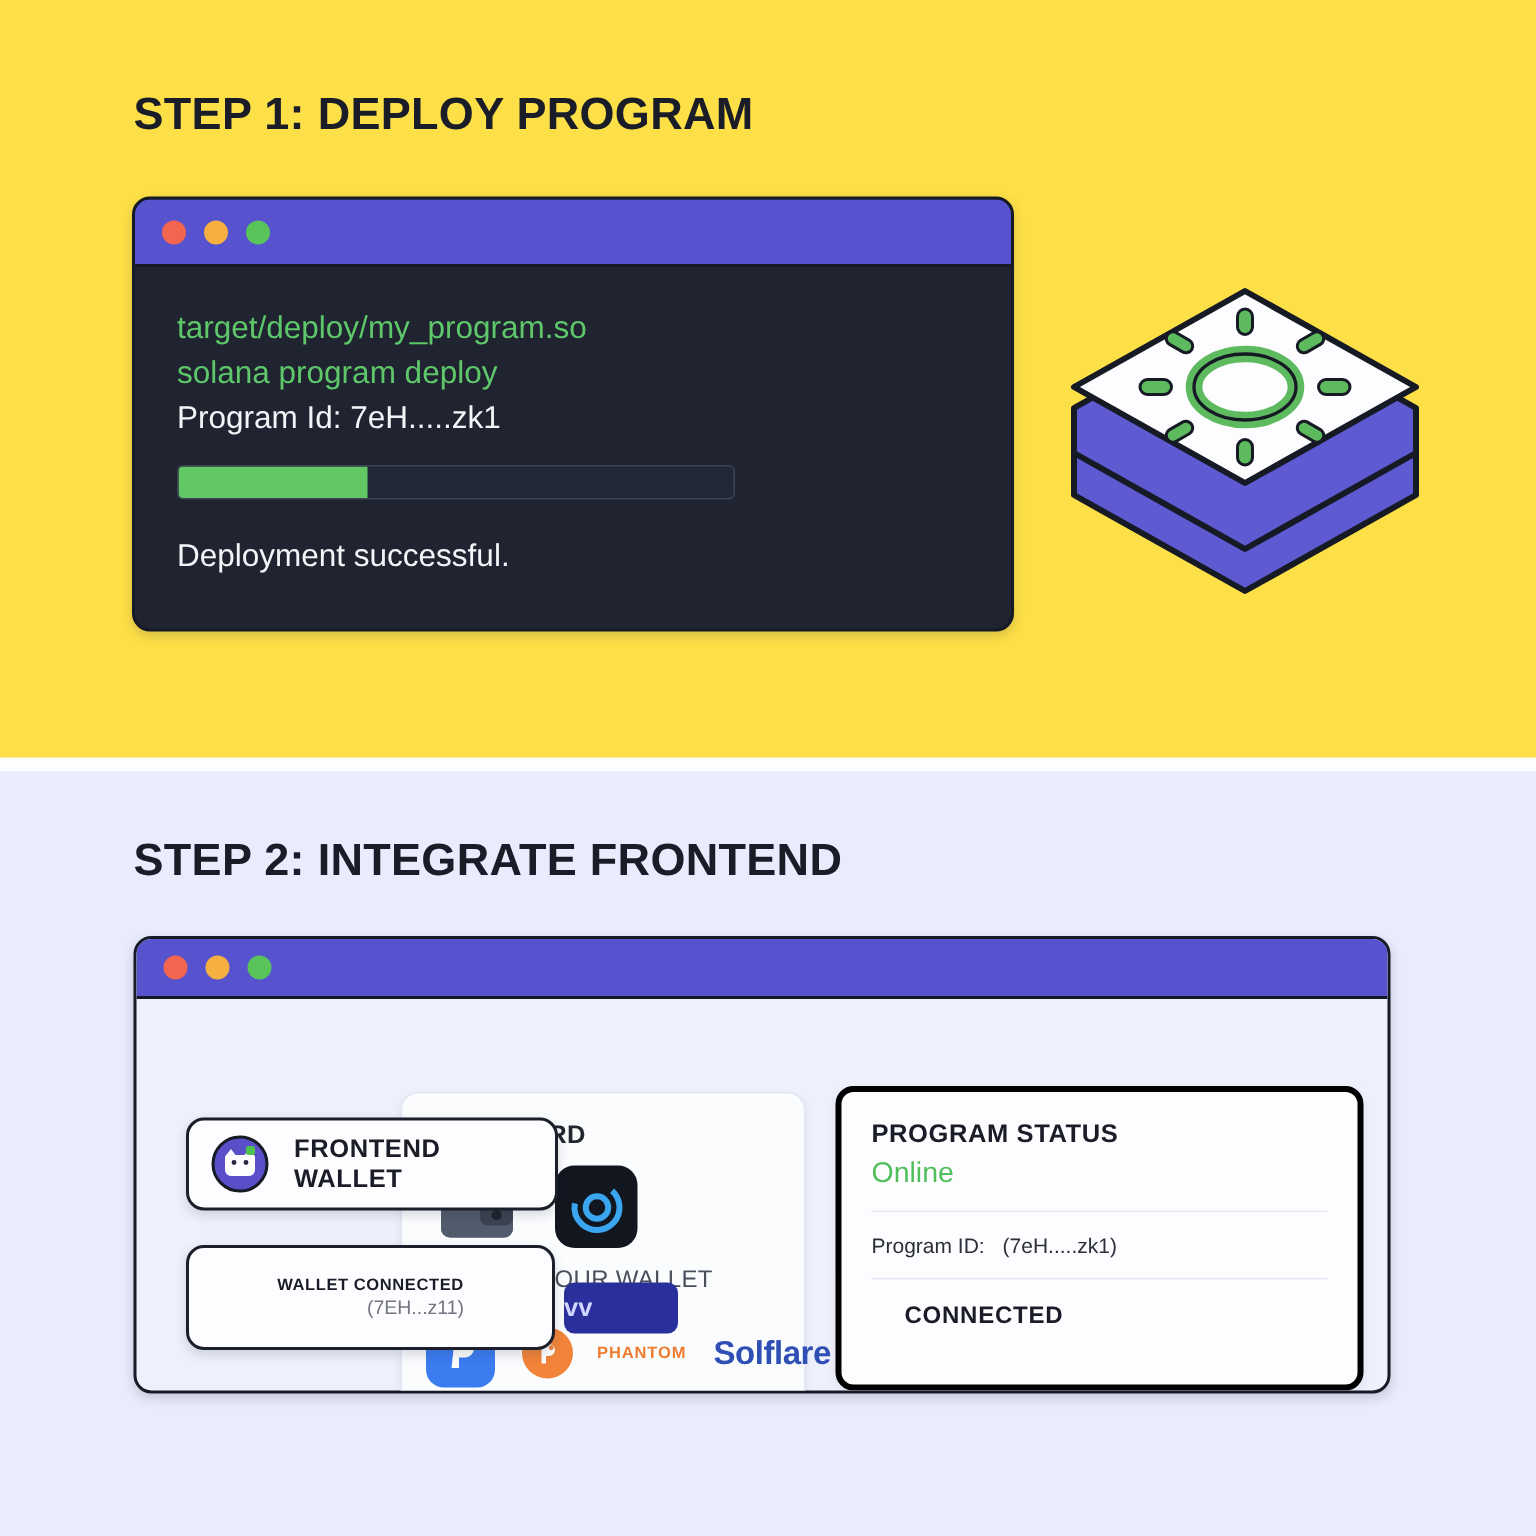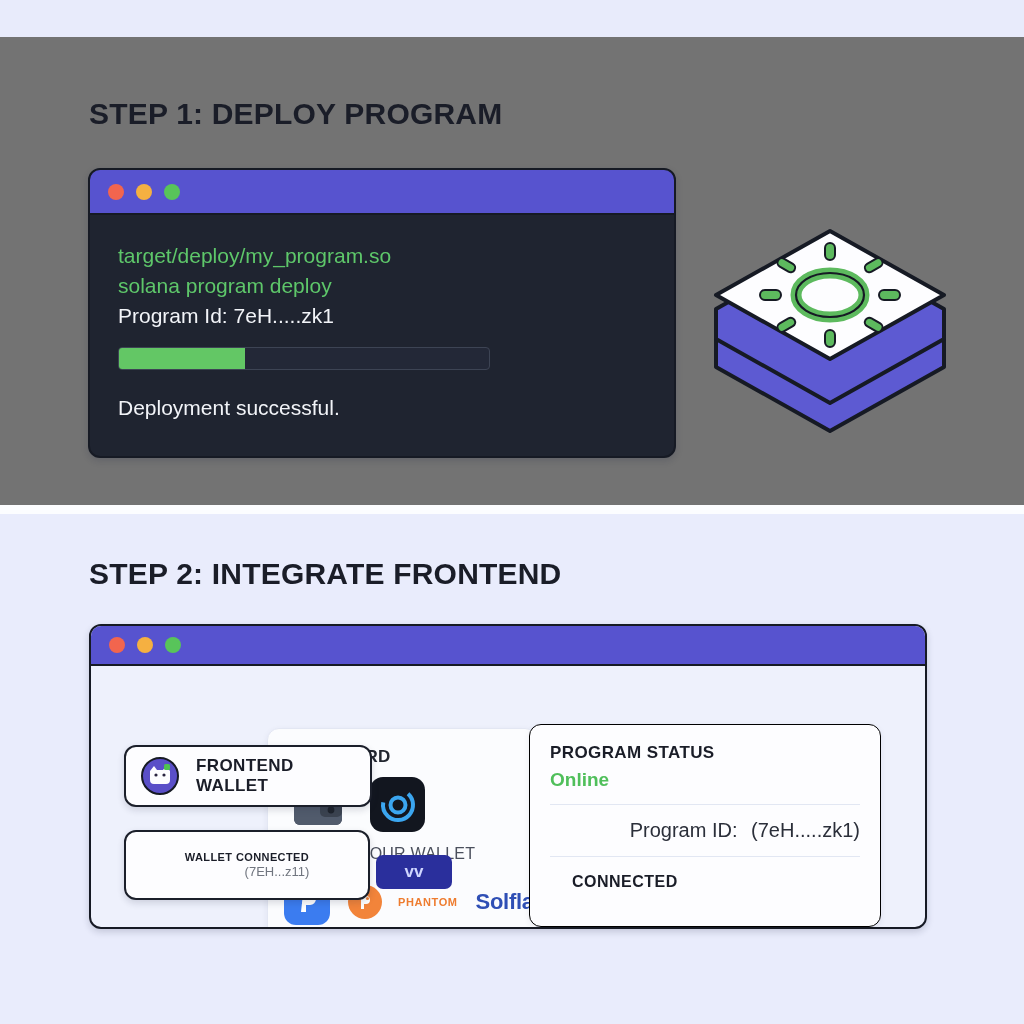--- a/index.html
+++ b/index.html
@@ -5,21 +5,21 @@
   * { box-sizing: border-box; margin: 0; padding: 0; }
   html, body {
     width: 1024px; height: 1024px;
     font-family: "Liberation Sans", sans-serif;
     background: #e8ebfb;
     overflow: hidden;
   }
   .page { position: relative; width: 1024px; height: 1024px; }
 
   
-  .panel-top { position: absolute; left: 0; top: 0; width: 1024px; height: 512px; background: #737373; margin-top: 37px; }
+  .panel-top { position: absolute; left: 0; top: 0; width: 1024px; height: 512px; background: #fde047; }
   .panel-bottom { position: absolute; left: 0; top: 514px; width: 1024px; height: 592px; background: #e9ecfc; }
   .divider { position: absolute; left: 0; top: 505px; width: 1024px; height: 9px; background: #fcfdff; }
 
   
   .step-title {
     position: absolute;
     font-size: 30px;
     font-weight: bold;
     letter-spacing: 0.2px;
     color: #1a1d28;
@@ -108,21 +108,21 @@
   .psq {
     width: 46px; height: 46px; border-radius: 12px; background: #3b7cf0;
     display:flex; align-items:center; justify-content:center;
   }
 
   
   .blue-btn-behind {
     position: absolute; left: 108px; top: 126px;
     width: 76px; height: 34px; border-radius: 7px;
     background: #2a2f9c;
-    display:flex; align-items:center; justify-content:center;
+    display:flex; align-items:center; justify-content:flex-start;
     color:#cfd6ff; font-size: 17px; font-weight:bold;
     overflow:hidden;
   }
 
   
   .ov-card {
     position: absolute;
     background: #fdfdff;
     border: 2px solid #1b1f2a;
     border-radius: 12px;
@@ -135,32 +135,32 @@
 
   #wallet-connected-card {
     left: 33px; top: 164px; width: 246px; height: 70px;
     flex-direction: column; justify-content: center; align-items: center; gap: 1px;
   }
   .wc-label { font-size: 11px; font-weight: bold; color: #1a1d28; letter-spacing: .4px; }
   .wc-addr { font-size: 13px; color: #70757f; padding-left: 60px; }
 
   
   .status-card {
-    position: absolute; left: 438px; top: 58px;
+    position: absolute; left: 466px; top: 58px;
     width: 352px; height: 203px;
     background: #fdfdff;
-    border: 1px solid #000000;
+    border: 4px solid #000000;
     border-radius: 12px;
     box-shadow: 0 2px 6px rgba(40,45,80,.07);
     padding: 18px 20px 0 20px;
   }
   .sc-title { font-size: 17px; font-weight: bold; color: #1a1d28; letter-spacing: .4px; }
-  .sc-online { font-size: 19px; color: #50bf5b; font-weight: bold; margin-top: 6px; }
+  .sc-online { font-size: 19px; color: #50bf5b; font-weight: normal; margin-top: 6px; }
   .sc-rule { height: 1px; background: #e2e7f3; margin: 13px 0 0 0; }
-  .sc-pid { font-size: 20px; color: #2b2f3a; margin-top: 14px; text-align: right; }
+  .sc-pid { font-size: 14px; color: #2b2f3a; margin-top: 14px; }
   .sc-row { display: flex; align-items: center; margin-top: 16px; }
   .sc-interact { font-size: 16px; font-weight: bold; color: #1a1d28; letter-spacing: .5px; margin-left: 22px; }
   .call-btn {
     margin-left: 26px;
     background: #5a57cd;
     border: 2px solid #161a24;
     border-radius: 9px;
     color: #fff; font-size: 16px; font-weight: bold; letter-spacing: .4px;
     padding: 11px 18px;
     box-shadow: 0 2px 3px rgba(20,24,40,.25);

